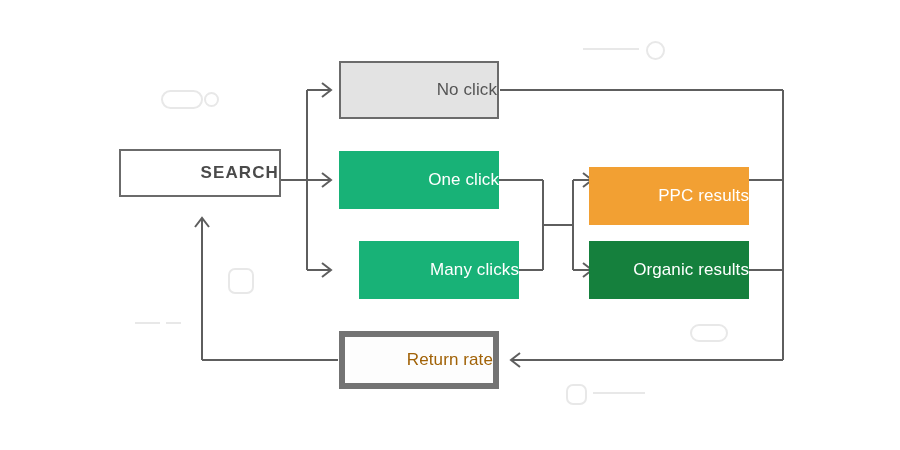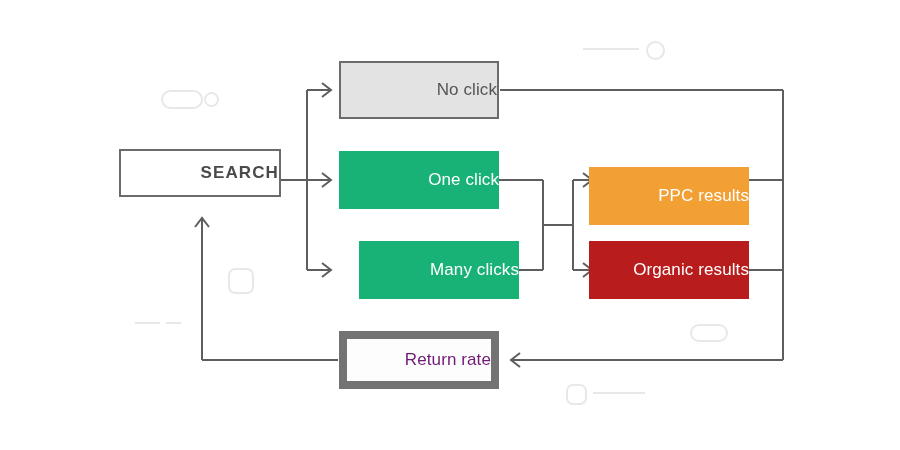--- a/index.html
+++ b/index.html
@@ -47,38 +47,38 @@
   .node-search {
     background: #ffffff;
     border: 2px solid #6b6b6b;
     color: #4a4a4a;
     font-weight: bold;
     font-size: 17px;
     letter-spacing: 1.1px;
   }
   .node-plain {
     background: #fdfdfd;
-    border: 8px solid #737373;
-    color: #701a75;
+    border: 6px solid #737373;
+    color: #a16207;
   }
   .node-gray {
     background: #e3e3e3;
     border: 2px solid #6b6b6b;
     color: #555555;
   }
   .node-green {
     background: #18b277;
     color: #ffffff;
   }
   .node-orange {
     background: #f2a033;
     color: #ffffff;
   }
   .node-blue {
-    background: #b91c1c;
+    background: #15803d;
     color: #ffffff;
   }
   svg.wires {
     position: absolute;
     left: 0;
     top: 0;
     width: 900px;
     height: 450px;
     pointer-events: none;
   }

